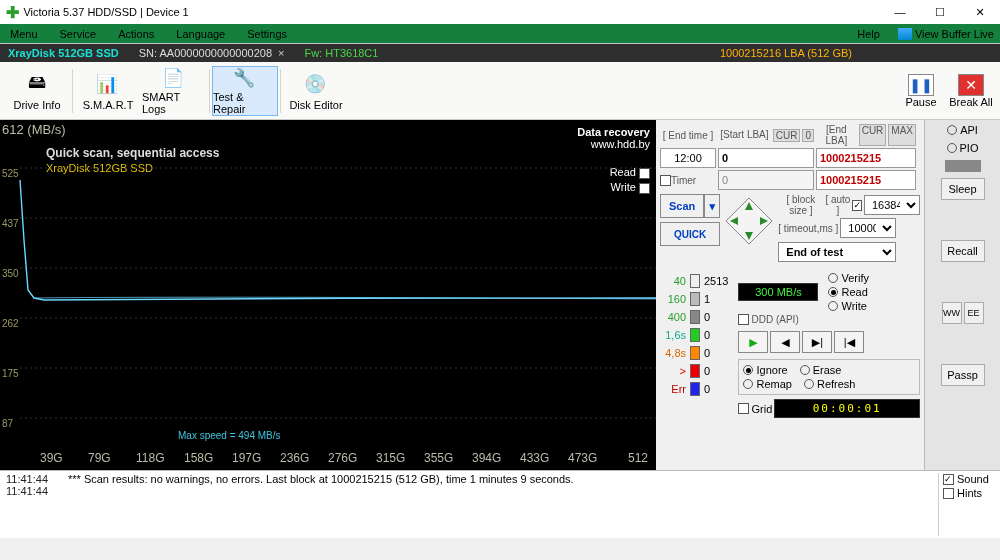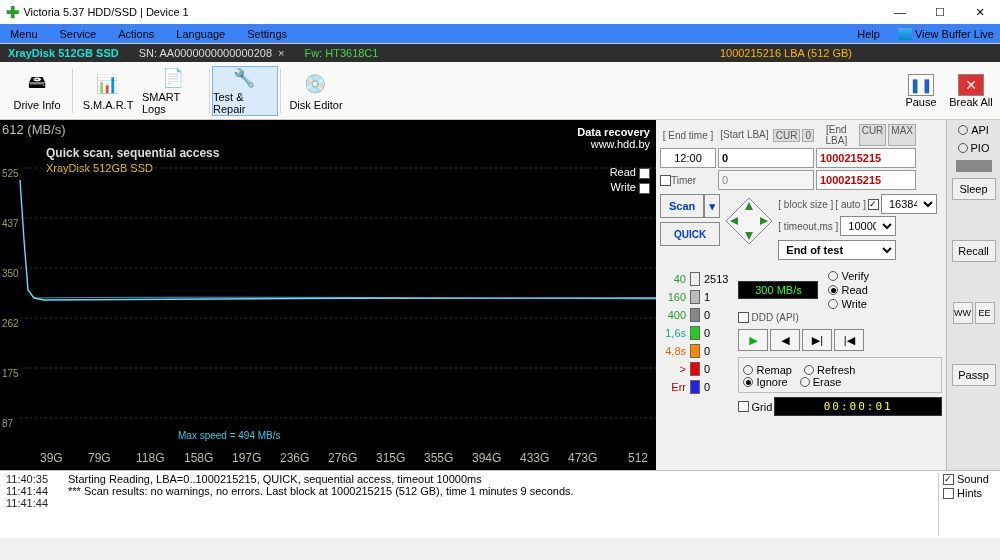--- a/index.html
+++ b/index.html
@@ -2,21 +2,21 @@
 <html><head>
 <meta charset="utf-8">
 <style>
 * { box-sizing: border-box; margin: 0; padding: 0; font-family: "Segoe UI", Tahoma, sans-serif; font-size: 11px; }
 body { width: 1000px; height: 560px; background: #f0f0f0; overflow: hidden; }
 .titlebar { height: 24px; background: #fff; display: flex; align-items: center; padding-left: 6px; }
 .titlebar .plus { color: #2a9d2a; font-size: 16px; font-weight: bold; margin-right: 4px; }
 .titlebar .title { flex: 1; }
 .winbtns { display: flex; }
 .winbtn { width: 40px; height: 24px; display: flex; align-items: center; justify-content: center; }
-.menubar { height: 20px; background: #3b82f6; border-bottom: 1px solid #c8c8c8; display: flex; align-items: center; padding: 0 6px; }
+.menubar { height: 20px; background: #15803d; border-bottom: 1px solid #c8c8c8; display: flex; align-items: center; padding: 0 6px; }
 .menuitem { padding: 2px 18px 2px 4px; cursor: default; }
 .menubar .spacer { flex: 1; }
 .infobar { height: 18px; background: #2e2e2e; display: flex; align-items: center; padding: 0 8px; color: #ccc; }
 .infobar .disk { color: #18e0d4; font-weight: bold; margin-right: 20px; }
 .infobar .sn { color: #ddd; margin-right: 2px; }
 .infobar .close-x { color: #ccc; margin: 0 20px 0 4px; cursor: default; }
 .infobar .fw { color: #45d845; margin-right: 40px; }
 .infobar .lba { color: #ffb300; margin-left: auto; margin-right: 140px; }
 .toolbar { height: 58px; background: #f9f9f8; border-bottom: 1px solid #c8c8c8; display: flex; align-items: center; padding: 4px; }
 .tbtn { display: flex; flex-direction: column; align-items: center; justify-content: center; width: 66px; height: 50px; border: 1px solid transparent; cursor: default; }
@@ -51,21 +51,21 @@
 .brow .sq { width: 10px; height: 14px; border: 1px solid #666; }
 .statbox { background: #000; color: #49f049; border: 1px solid #333; padding: 2px 4px; font-size: 11px; }
 .playrow { display: flex; gap: 2px; margin-top: 6px; }
 .pbtn { width: 30px; height: 22px; border: 1px solid #888; background: #f4f4f4; display: flex; align-items: center; justify-content: center; }
 .radio { display: flex; align-items: center; gap: 3px; font-size: 11px; }
 .radio .c { width: 10px; height: 10px; border: 1px solid #555; border-radius: 50%; display: flex; align-items: center; justify-content: center; }
 .radio .c.filled::after { content: ""; width: 5px; height: 5px; background: #000; border-radius: 50%; }
 .cb { width: 11px; height: 11px; border: 1px solid #555; background: #fff; display: inline-block; }
 .cb.on { background: #fff; }
 .cb.on::after { content: "✓"; font-size: 9px; display: block; line-height: 8px; }
-.sidebar { width: 54px; background: #e4e4e4; border-left: 1px solid #bbb; display: flex; flex-direction: column; align-items: center; padding-top: 4px; gap: 6px; }
+.sidebar { width: 76px; background: #e4e4e4; border-left: 1px solid #bbb; display: flex; flex-direction: column; align-items: center; padding-top: 4px; gap: 6px; }
 .sbtn { width: 44px; height: 22px; background: #f0f0f0; border: 1px solid #aaa; font-size: 11px; display: flex; align-items: center; justify-content: center; }
 .sgap { height: 28px; }
 .log { height: 68px; background: #fff; border-top: 1px solid #bbb; padding: 2px 6px; overflow: hidden; font-size: 11px; display: flex; }
 .logtext { flex: 1; }
 .logline { display: flex; gap: 8px; }
 .logline .ts { width: 54px; color: #222; }
 .logline.blue { color: #0030c0; }
 .logside { width: 56px; border-left: 1px solid #ccc; padding-left: 4px; }
 .dropdown { border: 1px solid #888; background: #fff; height: 20px; padding: 1px 3px; font-size: 11px; }
 </style>
@@ -306,38 +306,38 @@
           </div>
 
         <div class="playrow">
           <div class="pbtn" style="color:#1a1">▶</div>
           <div class="pbtn">◀</div>
           <div class="pbtn">▶|</div>
           <div class="pbtn">|◀</div>
         </div>
 
         <div style="border:1px solid #bbb;padding:4px;margin-top:6px">
-          <div style="display:flex;gap:12px;margin-top:2px">
-            <div class="radio">
-                <span class="c"></span>
-                <span>Remap</span>
-              </div>
-            <div class="radio">
-                <span class="c"></span>
-                <span>Refresh</span>
-              </div>
-          </div>
           <div style="display:flex;gap:12px">
             <div class="radio">
                 <span class="c filled"></span>
                 <span>Ignore</span>
               </div>
             <div class="radio">
                 <span class="c"></span>
                 <span>Erase</span>
+              </div>
+          </div>
+          <div style="display:flex;gap:12px;margin-top:2px">
+            <div class="radio">
+                <span class="c"></span>
+                <span>Remap</span>
+              </div>
+            <div class="radio">
+                <span class="c"></span>
+                <span>Refresh</span>
               </div>
           </div>
         </div>
 
         <div class="rrow" style="margin-top:4px">
           <span class="cb"></span>
           <span>Grid</span>
           <div class="statbox" style="flex:1;font-family:monospace;text-align:center;color:#ff0;letter-spacing:2px">00:00:01</div>
         </div>
       </div>
@@ -363,24 +363,20 @@
       <div class="sbtn" style="width:20px;font-size:9px">EE</div>
     </div>
     <div class="sgap"></div>
     <div class="sbtn">Passp</div>
   </div>
 </div>
 
 <div class="log">
   <div class="logtext">
     <div class="logline">
-        <span class="ts">11:40:35</span>
-        <span>Starting Reading, LBA=0..1000215215, QUICK, sequential access, timeout 10000ms</span>
-      </div>
-    <div class="logline">
         <span class="ts">11:41:44</span>
         <span>*** Scan results: no warnings, no errors. Last block at 1000215215 (512 GB), time 1 minutes 9 seconds.</span>
       </div>
     <div class="logline blue">
         <span class="ts">11:41:44</span>
       </div>
   </div>
   <div class="logside">
     <div style="display:flex;align-items:center;gap:3px">
         <span class="cb on"></span>

